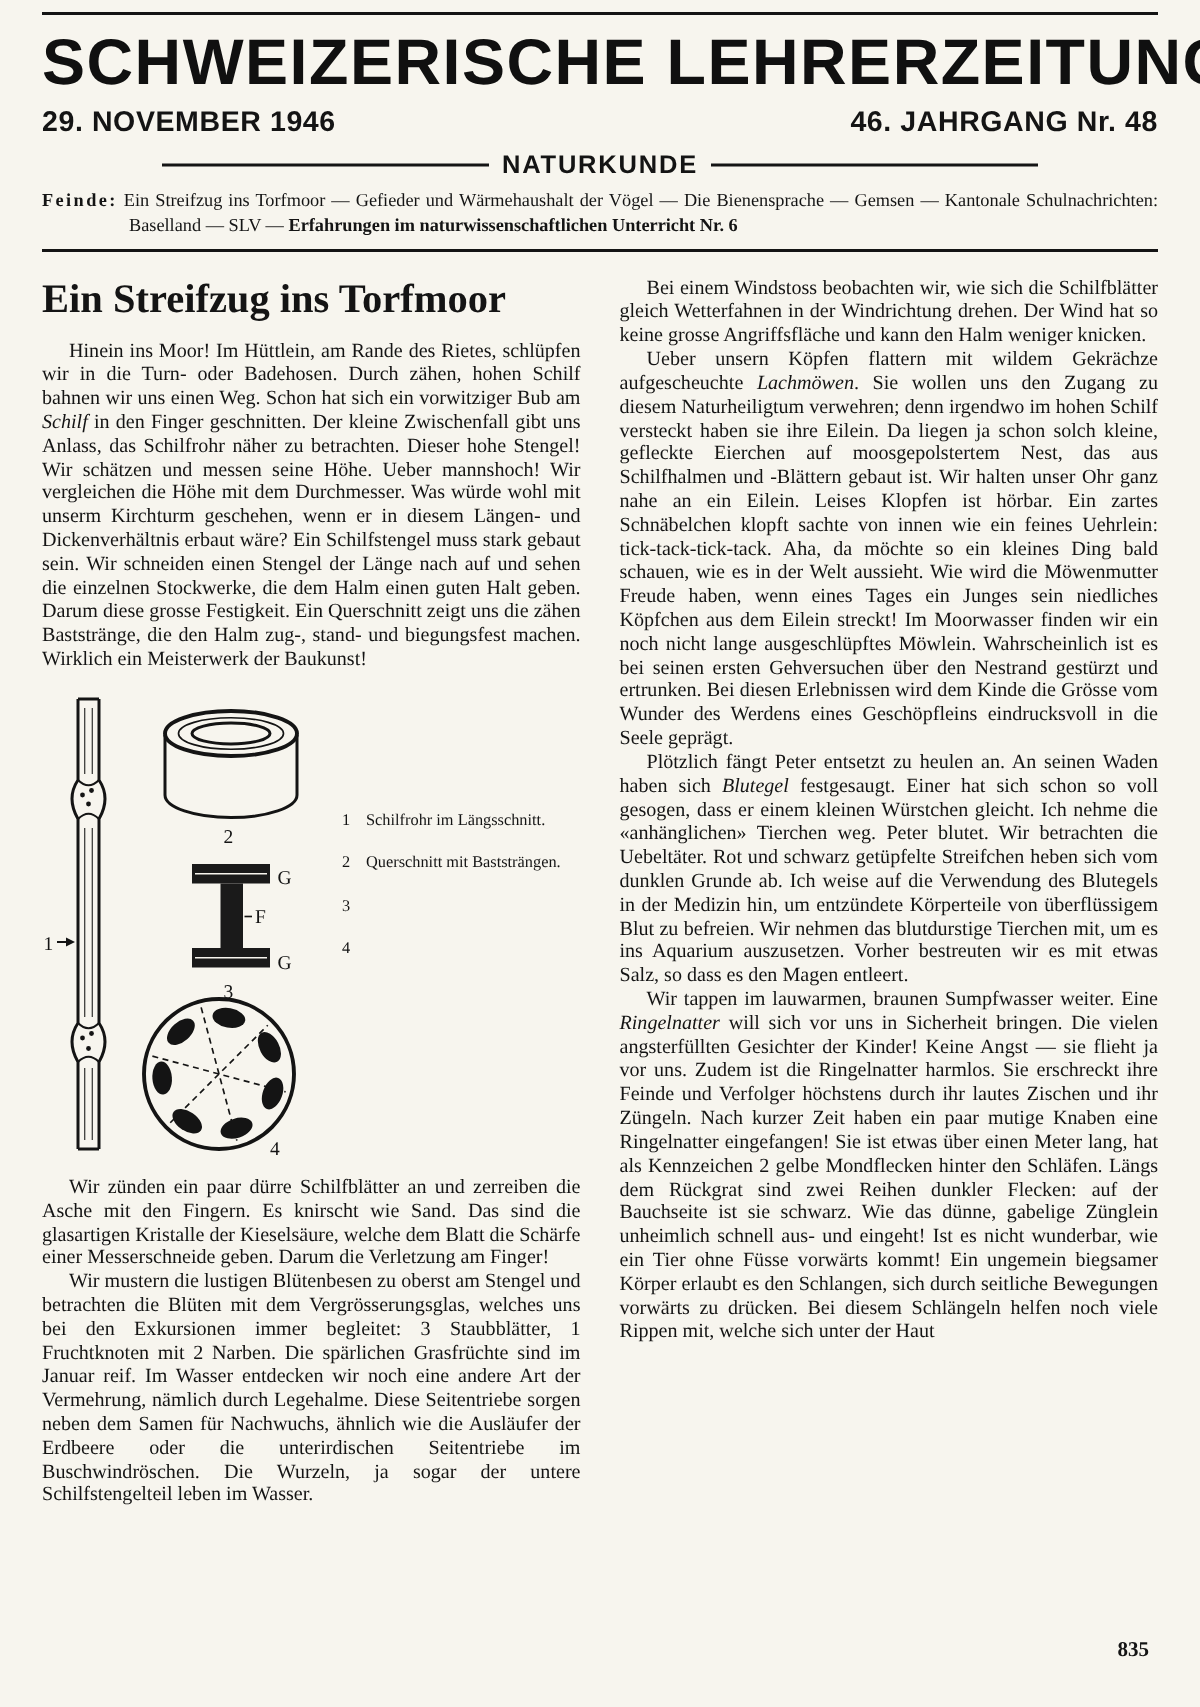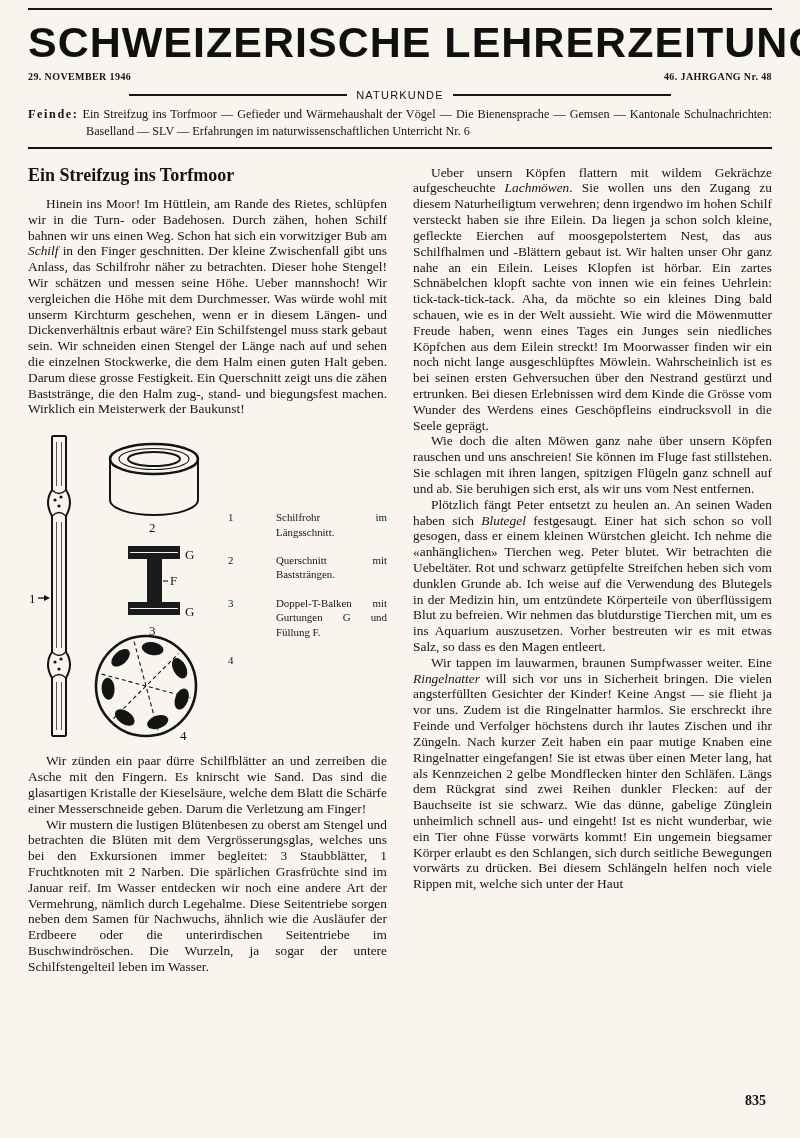--- a/index.html
+++ b/index.html
@@ -12,56 +12,56 @@
   .toprule{border-top:2px solid #141414;margin:0 0 2px 0;}
 
   
   .masthead-title{
     font-family:"Liberation Sans",sans-serif;font-weight:bold;
     font-size:43px;letter-spacing:1px;margin:8px 0 4px 0;
     white-space:nowrap;color:#101010;
   }
   .mast-sub{
     display:flex;justify-content:space-between;align-items:center;
-    font-family:Liberation Serif, serif;font-weight:bold;
-    font-size:10px;letter-spacing:.4px;margin:0 0 7px 0;
+    font-family:Liberation Sans, sans-serif;font-weight:bold;
+    font-size:19px;letter-spacing:.4px;margin:0 0 7px 0;
   }
   .section-row{
     display:flex;align-items:center;justify-content:center;
-    font-family:"Liberation Sans",sans-serif;font-weight:normal;
-    font-size:11px;letter-spacing:1.2px;margin:0 0 5px 0;text-align:right;
+    font-family:"Liberation Sans",sans-serif;font-weight:bold;
+    font-size:17px;letter-spacing:1.2px;margin:0 0 5px 0;text-align:right;
   }
   .section-row .rule-seg{height:2.5px;background:#141414;width:218px;margin:0 9px;}
   .toc{
     font-size:12.2px;line-height:1.38;margin:2px 0 7px 0;
     padding-left:58px;text-indent:-58px;text-align:justify;
   }
   .toc .label{font-weight:bold;letter-spacing:1.6px;}
-  .toc .tail{font-weight:normal;}
+  .toc .tail{font-weight:bold;}
   .header-rule{border-top:2.5px solid #141414;margin:0 0 16px 0;}
 
   
   .columns{display:flex;gap:26px;}
   .col{flex:1;min-width:0;font-size:13.4px;line-height:1.18;text-align:justify;}
   .col p{margin:0;text-indent:18px;}
   .article-title{
-    font-size:18px;font-weight:bold;margin:0 0 10px 0;
+    font-size:27px;font-weight:bold;margin:0 0 10px 0;
     text-align:left;font-family:"Liberation Serif",serif;
   }
 
   
   .figure{display:flex;gap:10px;margin:13px 0 11px 0;align-items:flex-start;}
   .figure svg{flex:0 0 auto;display:block;}
   .fig-captions{
     flex:1;min-width:0;padding-top:80px;font-size:10.9px;line-height:1.32;
     display:flex;flex-direction:column;gap:14px;
   }
   .cap-row{display:flex;gap:7px;text-align:justify;}
   .cap-num{flex:0 0 9px;text-indent:0;}
-  .cap-text{flex:1;text-indent:0;margin-left:32px;}
+  .cap-text{flex:1;text-indent:0;}
 
   .page-number{
     position:absolute;right:34px;bottom:29px;
     font-weight:bold;font-size:14px;
   }
 </style>
 </head>
 <body>
 
 <div class="page">
@@ -167,38 +167,37 @@
           <div class="cap-row">
             <span class="cap-num">1</span>
             <span class="cap-text">Schilfrohr im Längsschnitt.</span>
           </div>
           <div class="cap-row">
             <span class="cap-num">2</span>
             <span class="cap-text">Querschnitt mit Baststrängen.</span>
           </div>
           <div class="cap-row">
             <span class="cap-num">3</span>
-            <span class="cap-text">Doppel-T-Balken mit Gurtungen G und Füllung F.</span>
           </div>
           <div class="cap-row">
             <span class="cap-num">4</span>
           </div>
         </div>
       </div>
 
       <div id="left-paras-2">
           <p>Wir zünden ein paar dürre Schilfblätter an und zerreiben die Asche mit den Fingern. Es knirscht wie Sand. Das sind die glasartigen Kristalle der Kieselsäure, welche dem Blatt die Schärfe einer Messerschneide geben. Darum die Verletzung am Finger!</p>
           <p>Wir mustern die lustigen Blütenbesen zu oberst am Stengel und betrachten die Blüten mit dem Vergrösserungsglas, welches uns bei den Exkursionen immer begleitet: 3 Staubblätter, 1 Fruchtknoten mit 2 Narben. Die spärlichen Grasfrüchte sind im Januar reif. Im Wasser entdecken wir noch eine andere Art der Vermehrung, nämlich durch Legehalme. Diese Seitentriebe sorgen neben dem Samen für Nachwuchs, ähnlich wie die Ausläufer der Erdbeere oder die unterirdischen Seitentriebe im Buschwindröschen. Die Wurzeln, ja sogar der untere Schilfstengelteil leben im Wasser.</p>
         </div>
     </section>
 
     <section class="col">
       <div id="right-paras">
+          <p>Bei einem Windstoss beobachten wir, wie sich die Schilfblätter gleich Wetterfahnen in der Windrichtung drehen. Der Wind hat so keine grosse Angriffsfläche und kann den Halm weniger knicken.</p>
           <p>Ueber unsern Köpfen flattern mit wildem Gekrächze aufgescheuchte <em>Lachmöwen</em>. Sie wollen uns den Zugang zu diesem Naturheiligtum verwehren; denn irgendwo im hohen Schilf versteckt haben sie ihre Eilein. Da liegen ja schon solch kleine, gefleckte Eierchen auf moosgepolstertem Nest, das aus Schilfhalmen und -Blättern gebaut ist. Wir halten unser Ohr ganz nahe an ein Eilein. Leises Klopfen ist hörbar. Ein zartes Schnäbelchen klopft sachte von innen wie ein feines Uehrlein: tick-tack-tick-tack. Aha, da möchte so ein kleines Ding bald schauen, wie es in der Welt aussieht. Wie wird die Möwenmutter Freude haben, wenn eines Tages ein Junges sein niedliches Köpfchen aus dem Eilein streckt! Im Moorwasser finden wir ein noch nicht lange ausgeschlüpftes Möwlein. Wahrscheinlich ist es bei seinen ersten Gehversuchen über den Nestrand gestürzt und ertrunken. Bei diesen Erlebnissen wird dem Kinde die Grösse vom Wunder des Werdens eines Geschöpfleins eindrucksvoll in die Seele geprägt.</p>
-          <p>Wie doch die alten Möwen ganz nahe über unsern Köpfen rauschen und uns anschreien! Sie können im Fluge fast stillstehen. Sie schlagen mit ihren langen, spitzigen Flügeln ganz schnell auf und ab. Sie beruhigen sich erst, als wir uns vom Nest entfernen.</p>
           <p>Plötzlich fängt Peter entsetzt zu heulen an. An seinen Waden haben sich <em>Blutegel</em> festgesaugt. Einer hat sich schon so voll gesogen, dass er einem kleinen Würstchen gleicht. Ich nehme die «anhänglichen» Tierchen weg. Peter blutet. Wir betrachten die Uebeltäter. Rot und schwarz getüpfelte Streifchen heben sich vom dunklen Grunde ab. Ich weise auf die Verwendung des Blutegels in der Medizin hin, um entzündete Körperteile von überflüssigem Blut zu befreien. Wir nehmen das blutdurstige Tierchen mit, um es ins Aquarium auszusetzen. Vorher bestreuten wir es mit etwas Salz, so dass es den Magen entleert.</p>
           <p>Wir tappen im lauwarmen, braunen Sumpfwasser weiter. Eine <em>Ringelnatter</em> will sich vor uns in Sicherheit bringen. Die vielen angsterfüllten Gesichter der Kinder! Keine Angst — sie flieht ja vor uns. Zudem ist die Ringelnatter harmlos. Sie erschreckt ihre Feinde und Verfolger höchstens durch ihr lautes Zischen und ihr Züngeln. Nach kurzer Zeit haben ein paar mutige Knaben eine Ringelnatter eingefangen! Sie ist etwas über einen Meter lang, hat als Kennzeichen 2 gelbe Mondflecken hinter den Schläfen. Längs dem Rückgrat sind zwei Reihen dunkler Flecken: auf der Bauchseite ist sie schwarz. Wie das dünne, gabelige Zünglein unheimlich schnell aus- und eingeht! Ist es nicht wunderbar, wie ein Tier ohne Füsse vorwärts kommt! Ein ungemein biegsamer Körper erlaubt es den Schlangen, sich durch seitliche Bewegungen vorwärts zu drücken. Bei diesem Schlängeln helfen noch viele Rippen mit, welche sich unter der Haut</p>
         </div>
     </section>
   </main>
 
   <div class="page-number">835</div>
 </div>
 
 </body></html>

